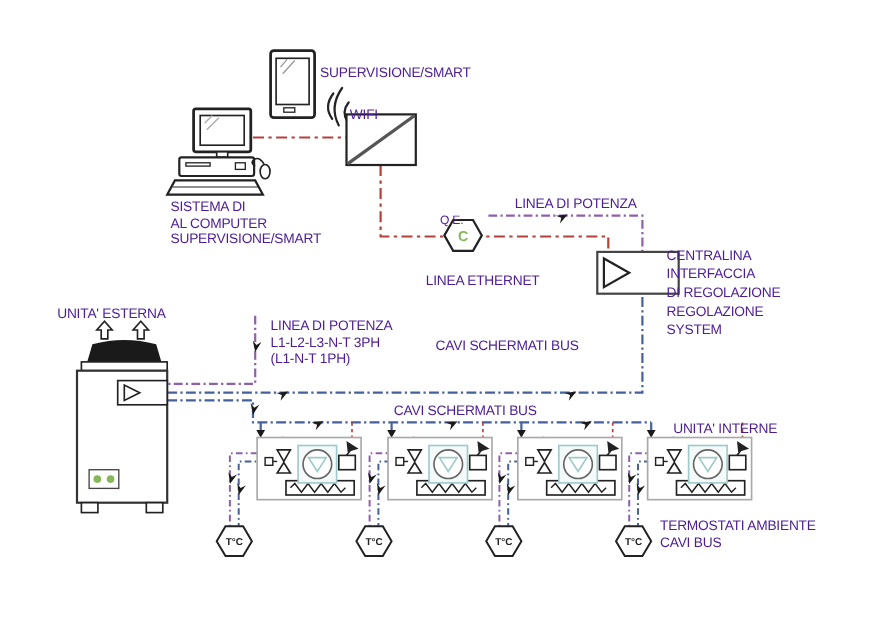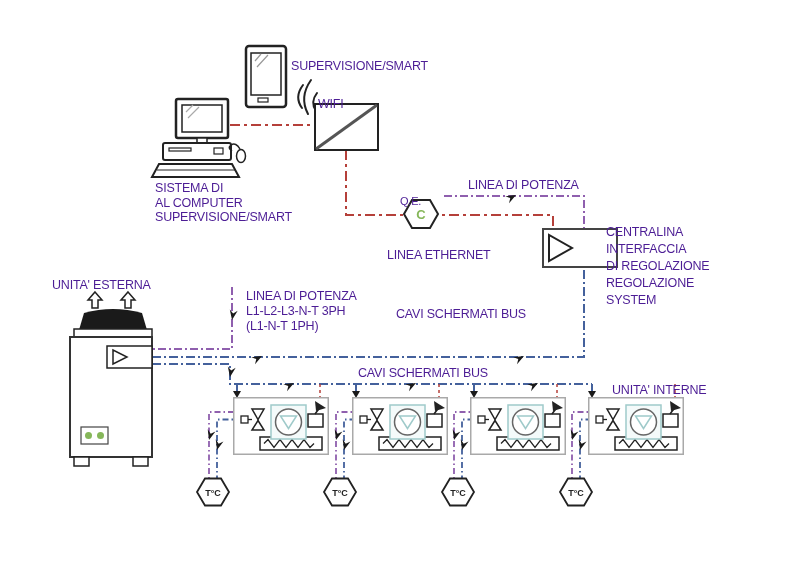--- a/index.html
+++ b/index.html
@@ -211,14 +211,18 @@
     <div>(L1-N-T 1PH)</div>
   </div>
 
   <div class="lbl" style="left:396px;top:307px;">
     <div>CAVI SCHERMATI BUS</div>
   </div>
 
   <div class="lbl" style="left:358px;top:366px;">CAVI SCHERMATI BUS</div>
   <div class="lbl" style="left:612px;top:383px;">UNITA' INTERNE</div>
 
+  <div class="lbl lh15" style="left:600px;top:471px;">
+    <div>TERMOSTATI AMBIENTE</div>
+    <div>CAVI BUS</div>
+  </div>
 
 </div>
 
 </body></html>

